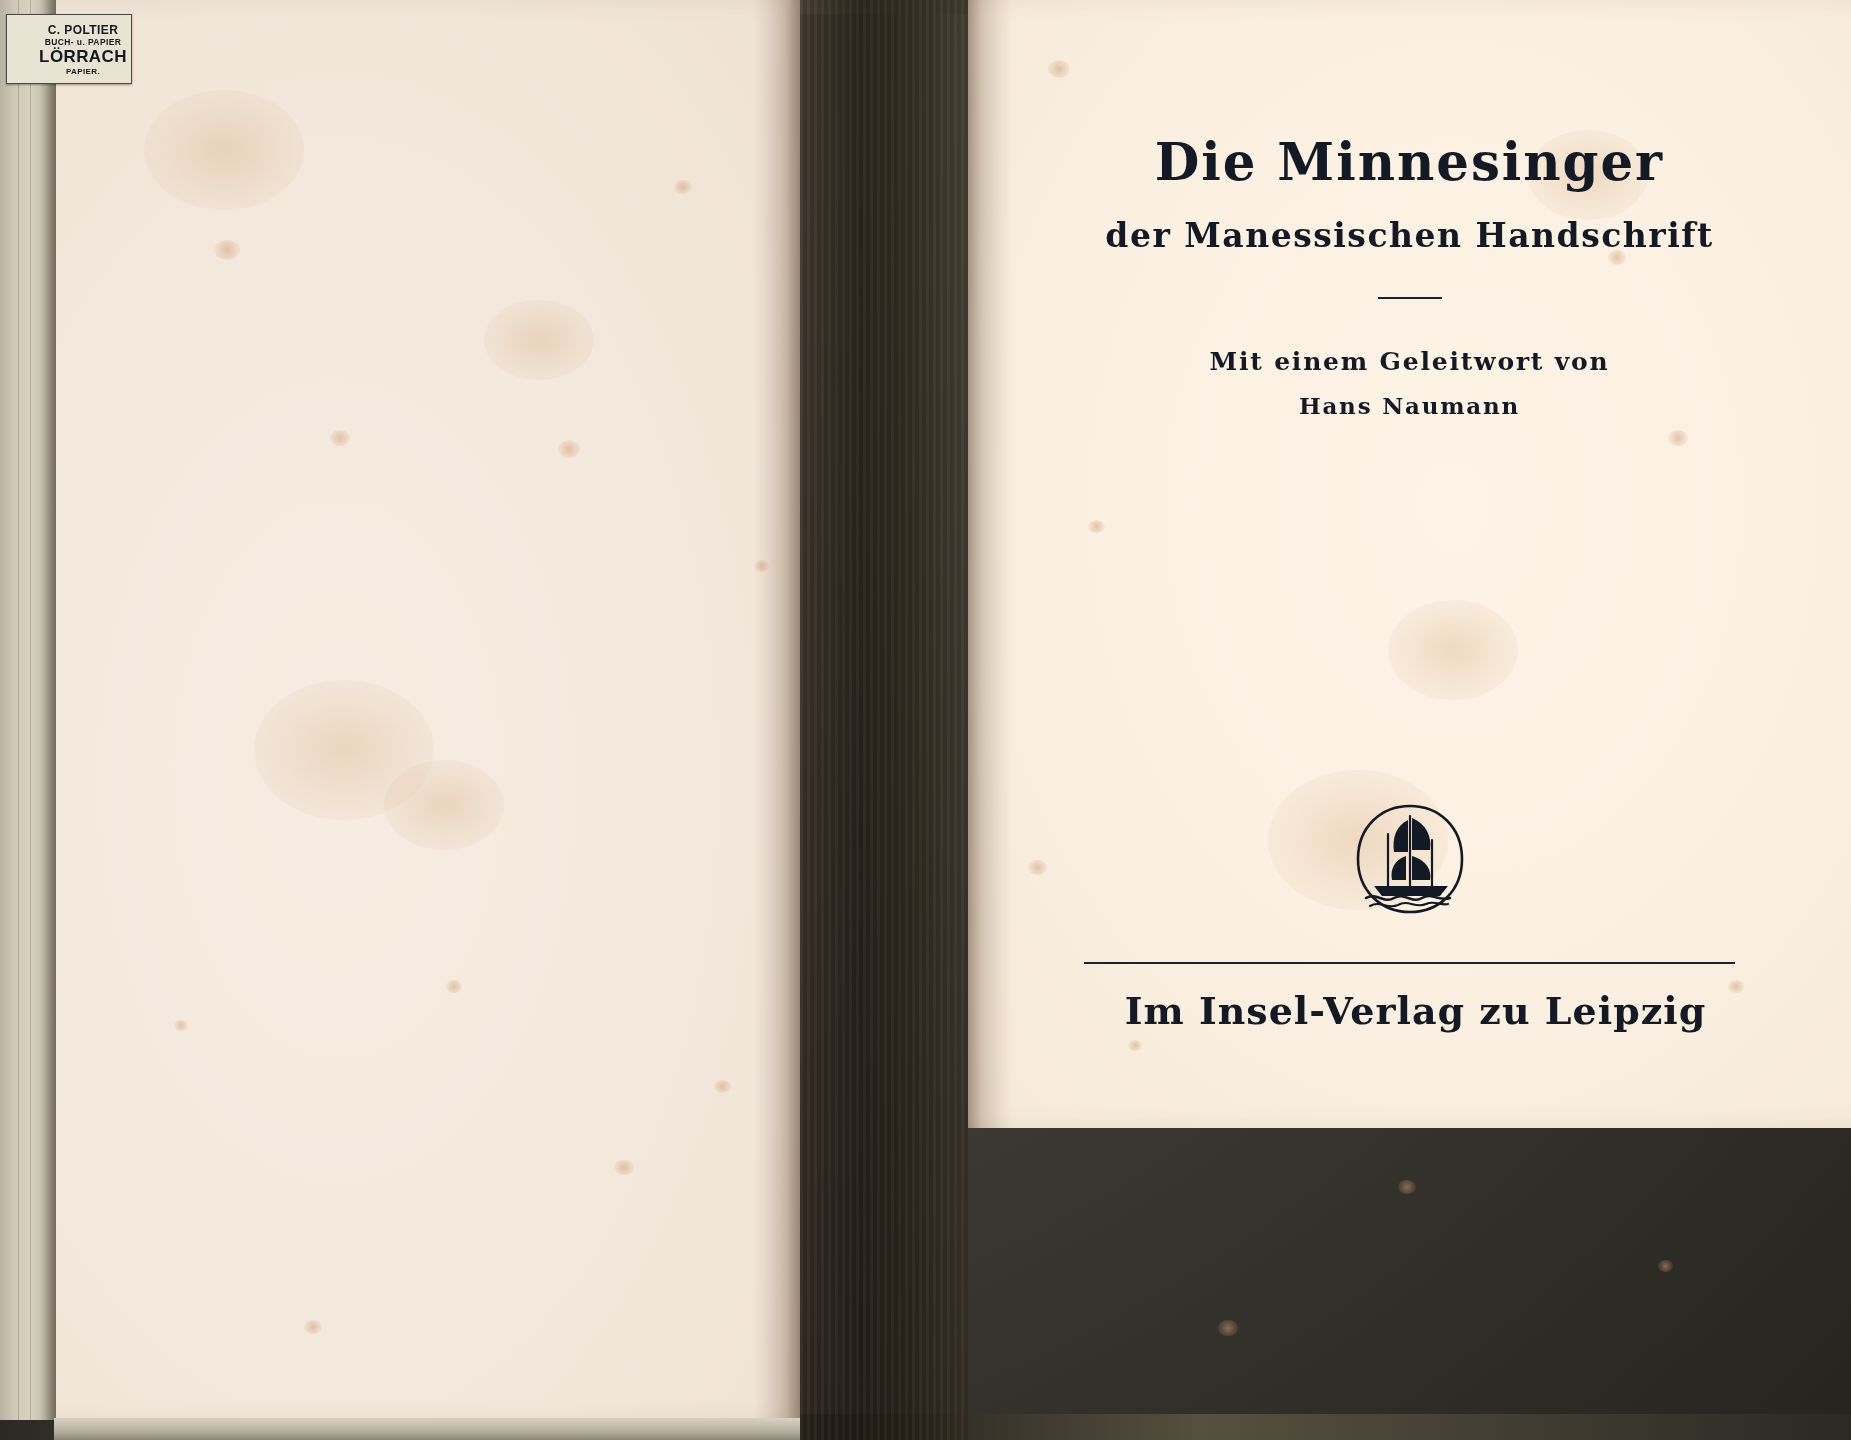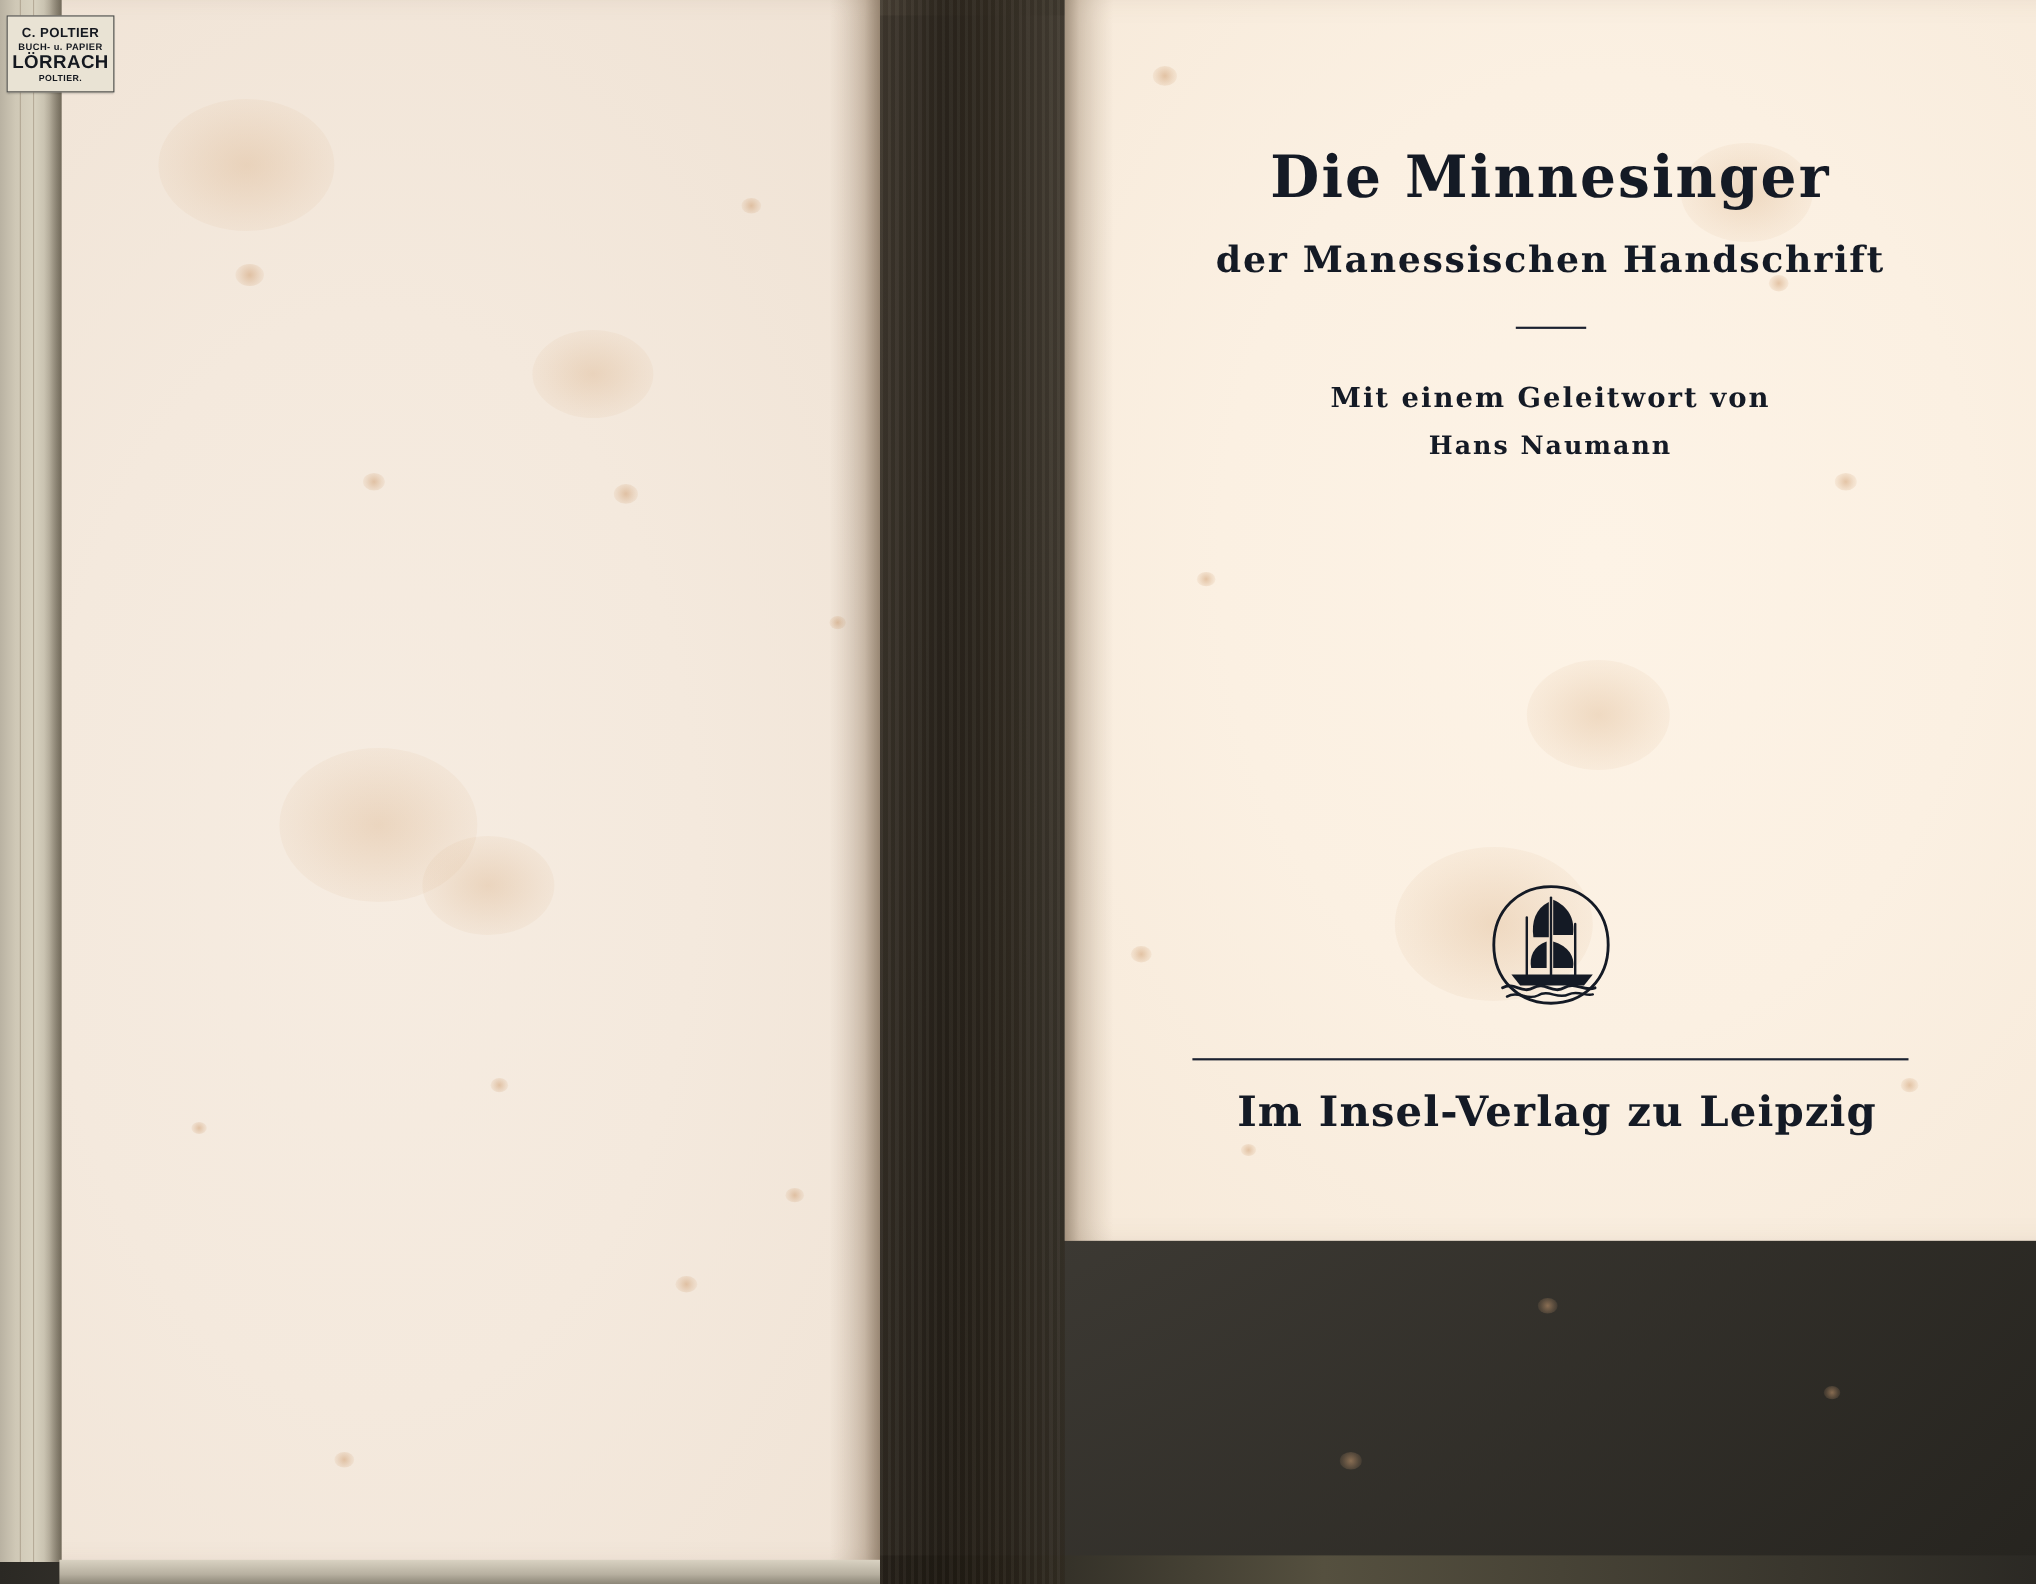--- a/index.html
+++ b/index.html
@@ -91,20 +91,21 @@
     height: 68px;
     background: #e9e3d4;
     border: 1px solid #4a4a48;
     box-shadow: 0 1px 2px rgba(0,0,0,.35);
     display: flex;
     flex-direction: column;
     align-items: center;
     justify-content: center;
     overflow: hidden;
     z-index: 6;
+    padding-left: 28px;
   }
   .bookplate div {
     font-family: "Liberation Sans", sans-serif;
     color: #14181f;
     letter-spacing: .4px;
     white-space: nowrap;
   }
   .bp-1 { font-size: 12px; font-weight: 700; }
   .bp-2 { font-size: 8.5px; font-weight: 700; }
   .bp-3 { font-size: 17px; font-weight: 800; letter-spacing: 1px; }
@@ -268,21 +269,21 @@
   <div class="board-edge">
     <div class="hinge-line" style="left:18px;"></div>
     <div class="hinge-line" style="left:30px;"></div>
   </div>
   <div class="bottom-edge"></div>
 
   <div class="bookplate">
     <div class="bp-1">C. POLTIER</div>
     <div class="bp-2">BUCH- u. PAPIER</div>
     <div class="bp-3">LÖRRACH</div>
-    <div class="bp-4">POLTIER.</div>
+    <div class="bp-4">PAPIER.</div>
   </div>
 
   <div class="spine-shadow">
     <div class="spine-texture"></div>
   </div>
 
   <div class="right-page">
     <div class="gutter-shade"></div>
 
     <div class="blotch" style="left:300px; top:770px; width:180px; height:140px;"></div>

